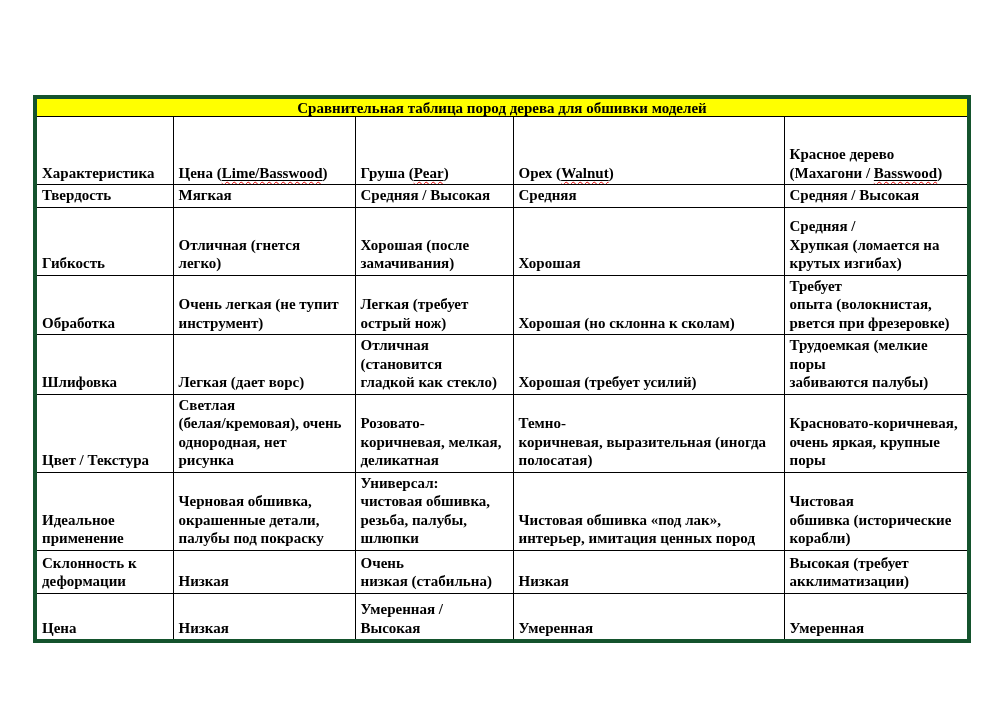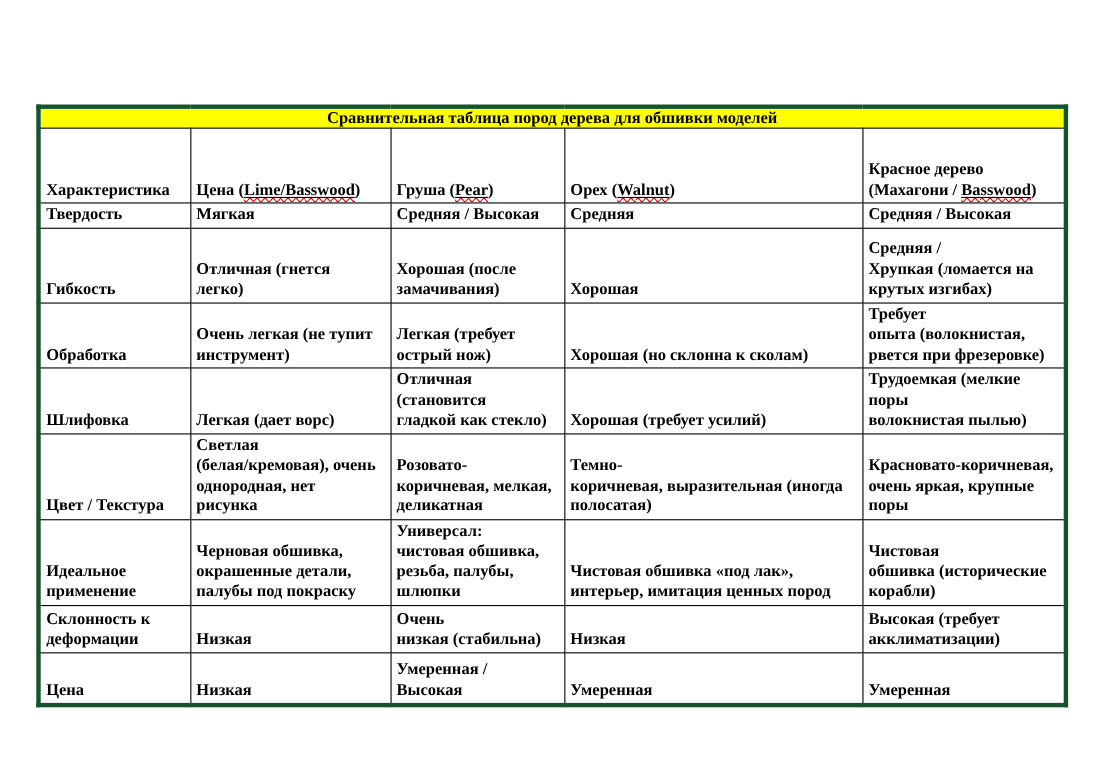--- a/index.html
+++ b/index.html
@@ -127,21 +127,21 @@
 рвется при фрезеровке)</td>
         </tr>
         <tr>
           <th>Шлифовка</th>
           <td>Легкая (дает ворс)</td>
           <td>Отличная
 (становится
 гладкой как стекло)</td>
           <td>Хорошая (требует усилий)</td>
           <td>Трудоемкая (мелкие поры
-волокнистая пылью)</td>
+забиваются палубы)</td>
         </tr>
         <tr>
           <th>Цвет / Текстура</th>
           <td>Светлая
 (белая/кремовая), очень
 однородная, нет
 рисунка</td>
           <td>Розовато-
 коричневая, мелкая,
 деликатная</td>

